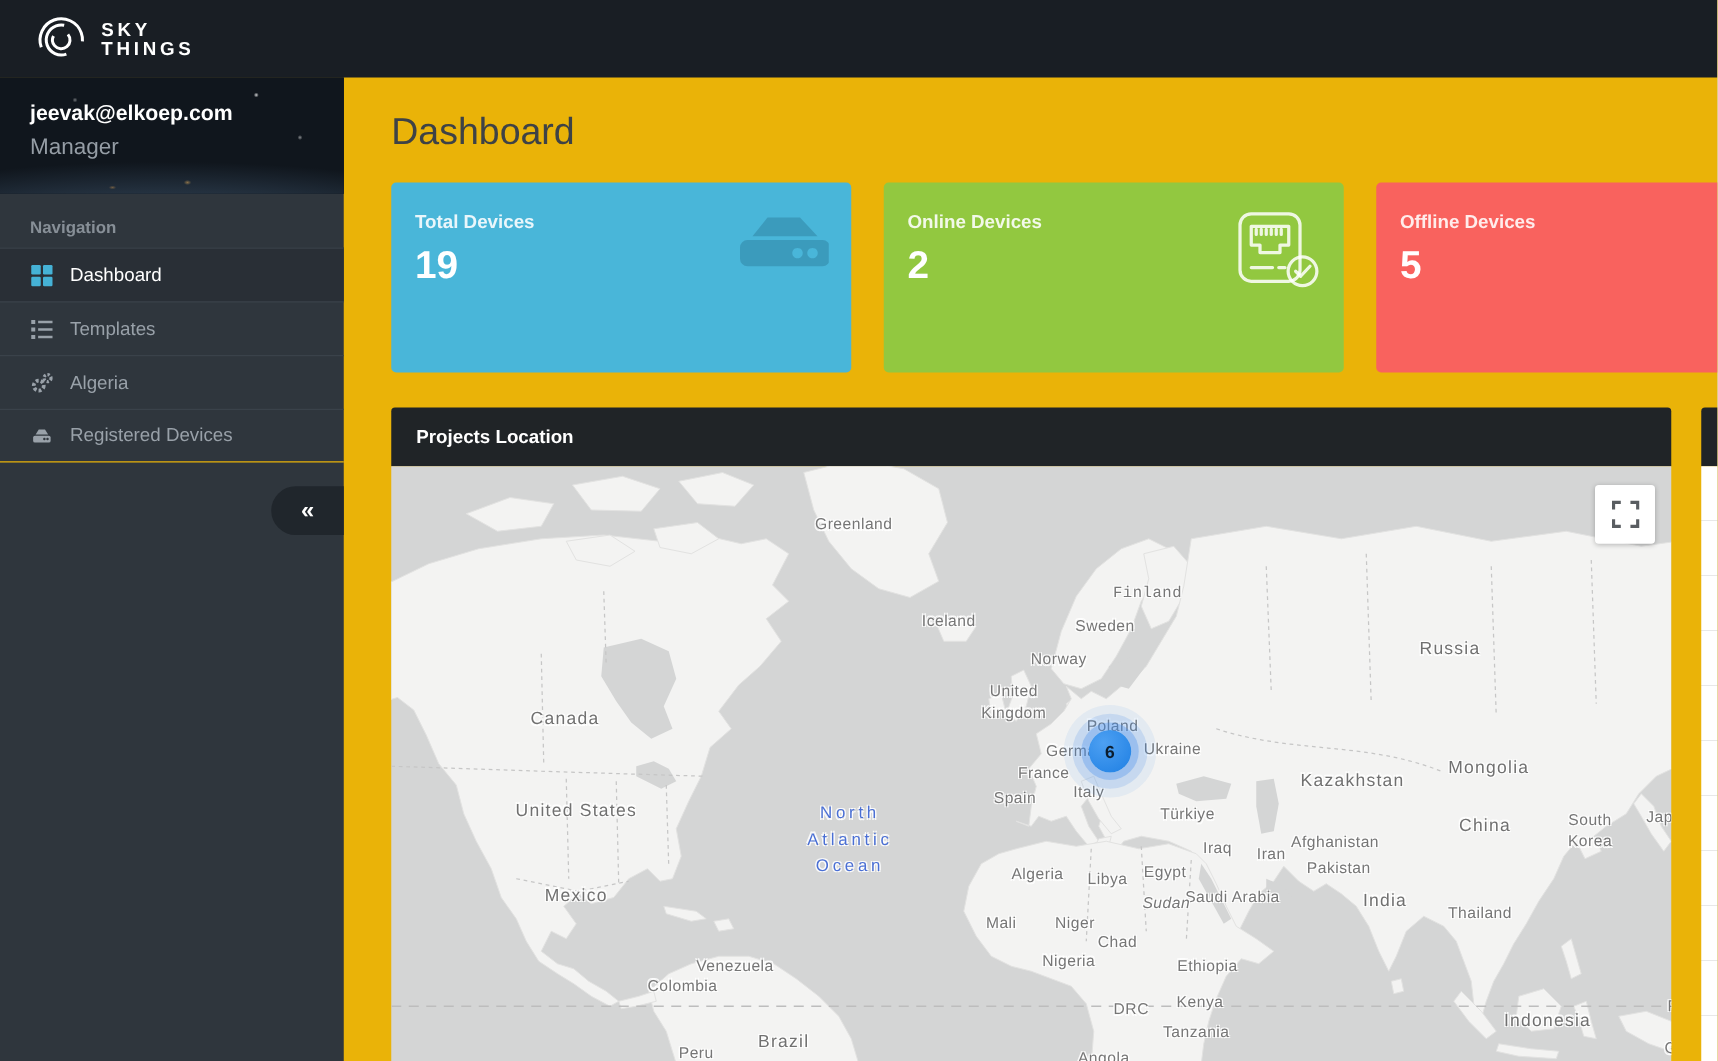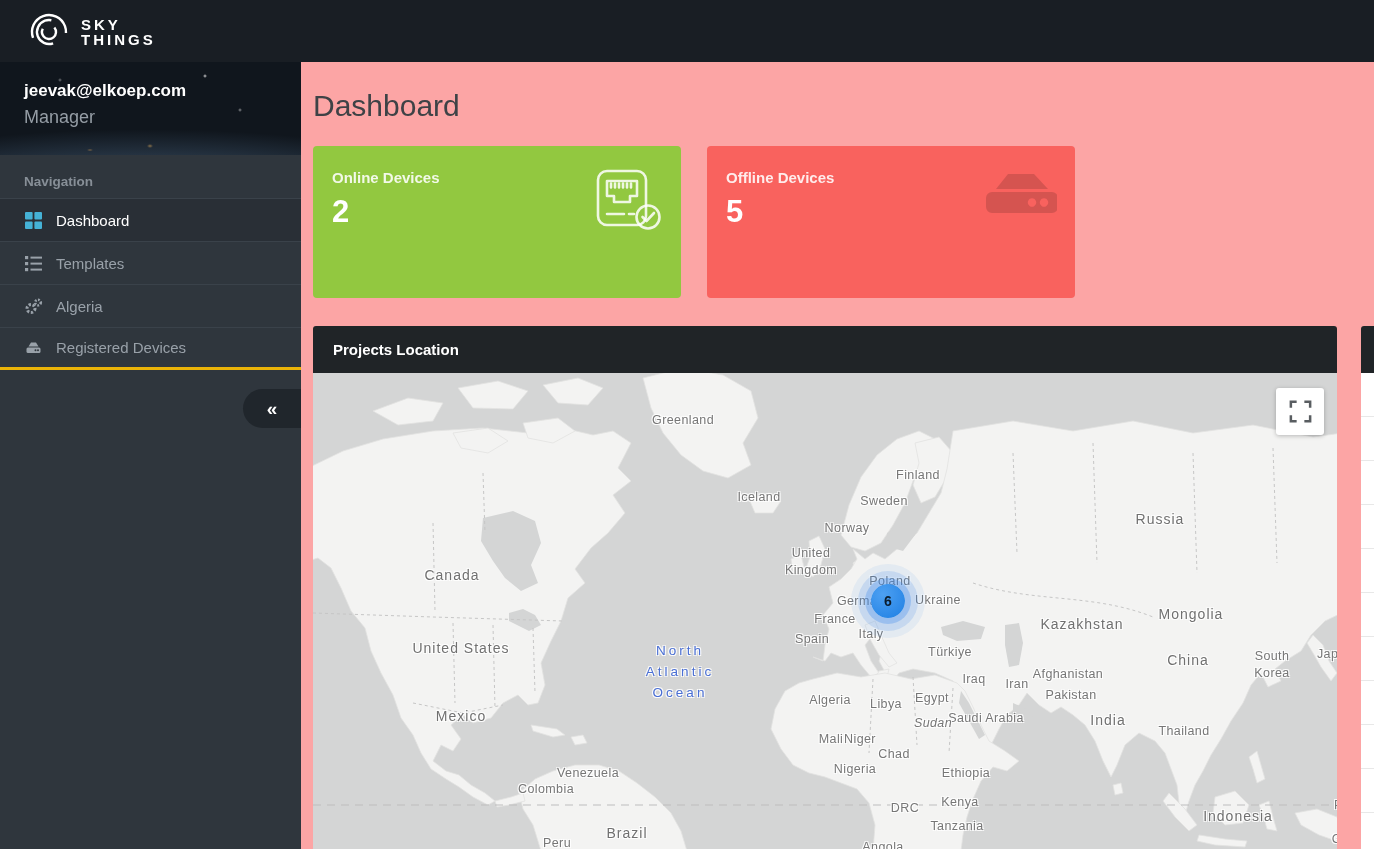--- a/index.html
+++ b/index.html
@@ -1,44 +1,44 @@
 <!DOCTYPE html>
 <html><head>
 <meta charset="utf-8">
 <style>
   html,body{margin:0;padding:0;background:#d9dfe5;}
   *{box-sizing:border-box;}
   #app{position:relative;width:1374px;height:849px;overflow:hidden;
-       font-family:"Liberation Sans","DejaVu Sans",sans-serif;background:#fca5a5;}
+       font-family:"Liberation Sans","DejaVu Sans",sans-serif;background:#eab308;}
 
   
   .topbar{position:absolute;left:0;top:0;width:100%;height:62px;background:#191e24;z-index:30;}
   .logo{position:absolute;left:26px;top:9px;display:flex;align-items:center;cursor:pointer;}
   .logo-icon{width:46px;height:46px;margin-right:9px;}
   .logo-text{color:#fff;font-size:15px;line-height:15px;font-weight:700;letter-spacing:3px;}
 
   
-  .sidebar{position:absolute;left:0;top:62px;width:301px;bottom:0;background:#2f363d;z-index:20;}
+  .sidebar{position:absolute;left:0;top:62px;width:275px;bottom:0;background:#2f363d;z-index:20;}
   .user-block{height:93px;padding:19px 24px 0 24px;
     background:
       radial-gradient(1.5px 1.5px at 205px 14px, rgba(255,255,255,.8), transparent 2px),
       radial-gradient(1px 1px at 120px 26px, rgba(255,255,255,.6), transparent 2px),
       radial-gradient(1px 1px at 240px 48px, rgba(255,255,255,.5), transparent 2px),
       radial-gradient(2px 2px at 60px 18px, rgba(255,255,255,.4), transparent 2px),
       radial-gradient(3px 2px at 150px 84px, rgba(222,170,90,.55), transparent 3px),
       radial-gradient(4px 2px at 90px 88px, rgba(205,150,80,.45), transparent 3px),
       radial-gradient(ellipse 150% 90px at 48% 148%, #3c5066 0%, #263443 48%, #10161d 78%),
       #0d1218;}
   .user-email{color:#ffffff;font-size:17px;font-weight:700;}
   .user-role{color:#959da5;font-size:18px;margin-top:6px;}
   .nav-label{padding:19px 24px 9px 24px;color:#878f97;font-size:13.5px;font-weight:700;}
   .nav{list-style:none;margin:0;padding:0;}
   .nav li{height:43px;display:flex;align-items:center;padding:0 24px;cursor:pointer;
           border-top:1px solid #3a424a;color:#99a1a9;font-size:15px;}
-  .nav li:last-child{border-bottom:3px solid #eab308;}
+  .nav li:last-child{border-bottom:1px solid #eab308;}
   .nav li.active{background:#292f36;color:#ffffff;}
   .nav .nicon{width:19px;height:19px;margin-right:13px;flex:none;display:inline-flex;}
   .nav li.active .nicon{color:#45b2d6;}
   .collapse-btn{position:absolute;right:0;top:327px;width:58px;height:39px;background:#20262c;
       border-radius:20px 0 0 20px;color:#fff;font-size:19px;font-weight:700;display:flex;
       align-items:center;justify-content:center;cursor:pointer;}
 
   
   .main{position:absolute;left:275px;top:62px;right:0;bottom:0;padding-left:38px;}
   .page-title{margin:27px 0 0 0;font-size:30px;font-weight:400;color:#3e4246;}
@@ -145,20 +145,28 @@
         <span>Registered Devices</span>
       </li>
     </ul>
     <div class="collapse-btn">«</div>
   </div>
 
   <div class="main">
     <h1 class="page-title">Dashboard</h1>
 
     <div class="cards-row">
+      <div class="card" style="background: rgb(73, 182, 217);">
+        <div class="card-label">Total Devices</div>
+        <div class="card-value">19</div>
+        <svg class="card-icon" width="78" height="52" viewBox="0 0 78 52">
+          <path d="M17,21 L29,6 h26 L69,21 Z" fill="rgba(0,35,55,.18)"></path>
+          <path fill-rule="evenodd" fill="rgba(0,35,55,.18)" d="M13,24 h60 a6,6 0 0 1 6,6 v9 a6,6 0 0 1 -6,6 h-60 a6,6 0 0 1 -6,-6 v-9 a6,6 0 0 1 6,-6 Z M53,30.3 a4.2,4.2 0 1 0 0.01,0 Z M65,30.3 a4.2,4.2 0 1 0 0.01,0 Z"></path>
+        </svg>
+      </div>
       <div class="card" style="background: rgb(146, 200, 64);">
         <div class="card-label">Online Devices</div>
         <div class="card-value">2</div>
         <svg class="card-icon" width="68" height="64" viewBox="0 0 68 64" fill="none" stroke="rgba(255,255,255,.85)" stroke-width="2.6" stroke-linecap="round" stroke-linejoin="round">
           <rect x="3" y="3" width="48" height="54" rx="9"></rect>
           <path d="M12,13 h30 v15 h-7 v6 h-16 v-6 h-7 Z"></path>
           <path d="M16,15.5 v4 M20,15.5 v4 M24,15.5 v4 M28,15.5 v4 M32,15.5 v4 M36,15.5 v4"></path>
           <path d="M12,46 h17 M34,46 h5"></path>
           <circle cx="53" cy="49" r="11.5"></circle>
           <path d="M47.5,49 l4,4 l7.5,-8"></path>
@@ -244,21 +252,21 @@
             <path d="M120,150 L122,238 M170,100 L172,160"></path>
             <path d="M700,80 L704,180 M780,70 L784,190 M880,80 L884,200 M960,75 L964,190"></path>
           </g>
 
           <path d="M0,432 L1024,432" stroke="#bdbdbd" stroke-width="1.2" stroke-dasharray="8 6" fill="none"></path>
         </svg>
 
         <div id="map-labels">
             <span class="map-label" style="left: 370px; top: 47px;">Greenland</span>
             <span class="map-label" style="left: 446px; top: 124px;">Iceland</span>
-            <span class="map-label" style="left: 605px; top: 102px;">Finland</span>
+            <span class="map-label" style="left: 605px; top: 102px; font-family: Liberation Mono, monospace;">Finland</span>
             <span class="map-label" style="left: 571px; top: 128px;">Sweden</span>
             <span class="map-label" style="left: 534px; top: 155px;">Norway</span>
             <span class="map-label" style="left: 498px; top: 189px;">United
 Kingdom</span>
             <span class="map-label lg" style="left: 847px; top: 146px;">Russia</span>
             <span class="map-label lg" style="left: 139px; top: 202px;">Canada</span>
             <span class="map-label" style="left: 577px; top: 208px;">Poland</span>
             <span class="map-label" style="left: 551px; top: 228px;">Germany</span>
             <span class="map-label" style="left: 625px; top: 227px;">Ukraine</span>
             <span class="map-label lg" style="left: 753px; top: 251px; margin-left: 16px;">Kazakhstan</span>
@@ -275,21 +283,21 @@
             <span class="map-label" style="left: 704px; top: 311px;">Iran</span>
             <span class="map-label" style="left: 755px; top: 301px;">Afghanistan</span>
             <span class="map-label" style="left: 758px; top: 322px;">Pakistan</span>
             <span class="map-label" style="left: 517px; top: 327px;">Algeria</span>
             <span class="map-label" style="left: 573px; top: 331px;">Libya</span>
             <span class="map-label" style="left: 619px; top: 325px;">Egypt</span>
             <span class="map-label" style="left: 673px; top: 345px;">Saudi Arabia</span>
             <span class="map-label lg" style="left: 795px; top: 347px;">India</span>
             <span class="map-label" style="left: 871px; top: 358px;">Thailand</span>
             <span class="map-label lg" style="left: 148px; top: 343px;">Mexico</span>
-            <span class="map-label" style="left: 518px; top: 366px;">Mali</span>
+            <span class="map-label" style="left: 488px; top: 366px;">Mali</span>
             <span class="map-label" style="left: 547px; top: 366px;">Niger</span>
             <span class="map-label" style="left: 620px; top: 350px; font-style: italic;">Sudan</span>
             <span class="map-label" style="left: 581px; top: 381px;">Chad</span>
             <span class="map-label" style="left: 542px; top: 396px;">Nigeria</span>
             <span class="map-label" style="left: 653px; top: 400px;">Ethiopia</span>
             <span class="map-label" style="left: 275px; top: 400px;">Venezuela</span>
             <span class="map-label" style="left: 233px; top: 416px;">Colombia</span>
             <span class="map-label" style="left: 647px; top: 429px;">Kenya</span>
             <span class="map-label" style="left: 592px; top: 435px;">DRC</span>
             <span class="map-label lg" style="left: 925px; top: 443px;">Indonesia</span>

